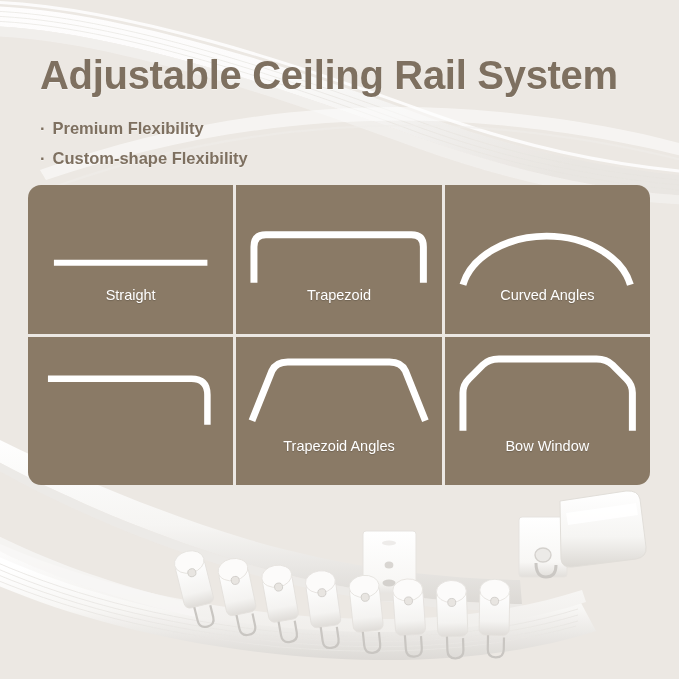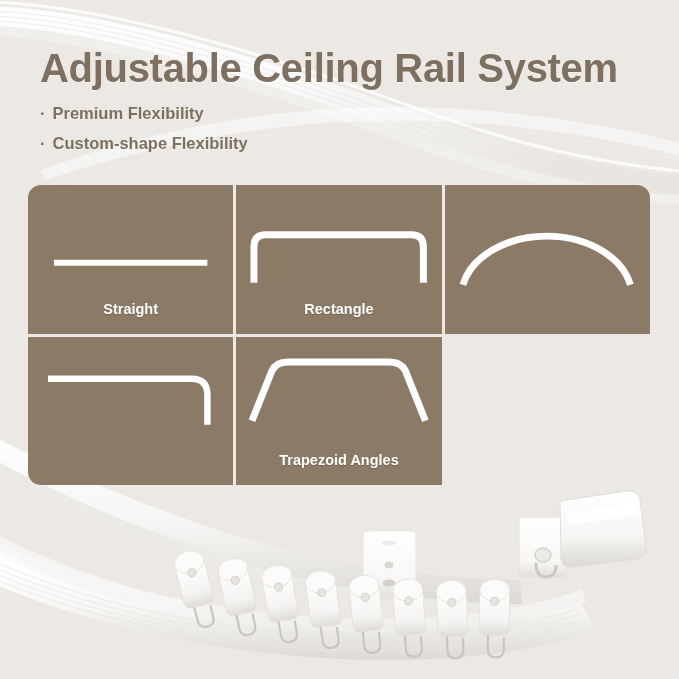--- a/index.html
+++ b/index.html
@@ -8,29 +8,29 @@
     background:#ece8e3;
     font-family:"Liberation Sans","DejaVu Sans",sans-serif;
     position:relative;
   }
   #stage{position:absolute;inset:0;width:679px;height:679px;overflow:hidden;}
 
   
   .bg-svg{position:absolute;left:0;top:0;width:679px;height:679px;}
 
   
-  .head{position:absolute;left:40px;top:46px;width:600px;z-index:6;}
+  .head{position:absolute;left:40px;top:53px;width:600px;z-index:6;}
   .title{
     font-size:40px;line-height:44px;font-weight:bold;
     color:#7e7060;letter-spacing:-0.3px;
     font-family:"Liberation Sans","DejaVu Sans",sans-serif;
     white-space:nowrap;
     text-shadow:0 1px 0 rgba(255,255,255,.45);
   }
-  .bullets{margin-top:8px;}
+  .bullets{margin-top:16px;}
   .bullet{
     font-size:16.5px;font-weight:bold;color:#7e7060;
     line-height:30px;white-space:nowrap;
     text-shadow:0 1px 0 rgba(255,255,255,.4);
   }
   .bullet .dot{display:inline-block;margin-right:7px;font-weight:bold;}
 
   
   .grid{
     position:absolute;left:28px;top:185px;width:622px;height:300px;
@@ -45,24 +45,23 @@
   .card.tr{border-top-right-radius:13px;}
   .card.bl{border-bottom-left-radius:13px;}
   .card.br{border-bottom-right-radius:13px;}
   .shape{
     position:absolute;left:0;right:0;top:0;
     height:100%;width:100%;
   }
   .card-label{
     position:relative;z-index:2;
     color:#ffffff;font-size:14.5px;line-height:18px;
-    text-align:center;padding-bottom:16px;
+    text-align:center;padding-bottom:30px;
     text-shadow:0 1px 1px rgba(0,0,0,.18);
     width:100%;
-    font-weight:bold;
   }
   .card-label .l2{display:block;}
 
   
   .product{position:absolute;left:0;top:455px;width:679px;height:224px;z-index:4;}
 </style>
 </head>
 <body>
 
 <div id="stage">
@@ -143,45 +142,57 @@
       <div class="card-label">
         <span>Straight</span>
       </div>
     </div>
 
     <div class="card">
       <svg class="shape" viewBox="0 0 206 149">
         <path d="M 18,98 L 18,62 Q 18,50 30,50 L 176,50 Q 188,50 188,62 L 188,98" fill="none" stroke="#ffffff" stroke-width="7" stroke-linecap="butt"></path>
       </svg>
       <div class="card-label">
-        <span>Rectangle</span>
+        <span>Trapezoid</span>
       </div>
     </div>
 
     <div class="card tr">
       <svg class="shape" viewBox="0 0 206 149">
         <path d="M 18,100 A 86 62 0 0 1 186,100" fill="none" stroke="#ffffff" stroke-width="7" stroke-linecap="butt"></path>
       </svg>
+      <div class="card-label">
+        <span>Curved Angles</span>
+      </div>
     </div>
 
     <div class="card bl">
       <svg class="shape" viewBox="0 0 206 149">
         <path d="M 20,42 L 164,42 Q 180,42 180,58 L 180,88" fill="none" stroke="#ffffff" stroke-width="6.5" stroke-linecap="butt"></path>
       </svg>
     </div>
 
     <div class="card">
       <svg class="shape" viewBox="0 0 206 149">
         <path d="M 16,84 L 36,34 Q 40,25 52,25 L 154,25 Q 166,25 170,34 L 190,84" fill="none" stroke="#ffffff" stroke-width="7" stroke-linecap="butt"></path>
       </svg>
       <div class="card-label">
         <span>Trapezoid Angles</span>
       </div>
     </div>
 
+    <div class="card br">
+      <svg class="shape" viewBox="0 0 206 149">
+        <path d="M 18,94 L 18,56 Q 18,48 24,42 L 38,28 Q 44,22 54,22 L 152,22
+                 Q 162,22 168,28 L 182,42 Q 188,48 188,56 L 188,94" fill="none" stroke="#ffffff" stroke-width="7" stroke-linecap="butt"></path>
+      </svg>
+      <div class="card-label">
+        <span>Bow Window</span>
+      </div>
+    </div>
   </div>
 
   <svg class="product" viewBox="0 0 679 224" preserveAspectRatio="none">
     <defs>
       <linearGradient id="pRail" x1="0" y1="0" x2="0" y2="1">
         <stop offset="0" stop-color="#ffffff"></stop>
         <stop offset="0.18" stop-color="#ffffff"></stop>
         <stop offset="0.55" stop-color="#f7f6f4"></stop>
         <stop offset="1" stop-color="#dddad6"></stop>
       </linearGradient>

